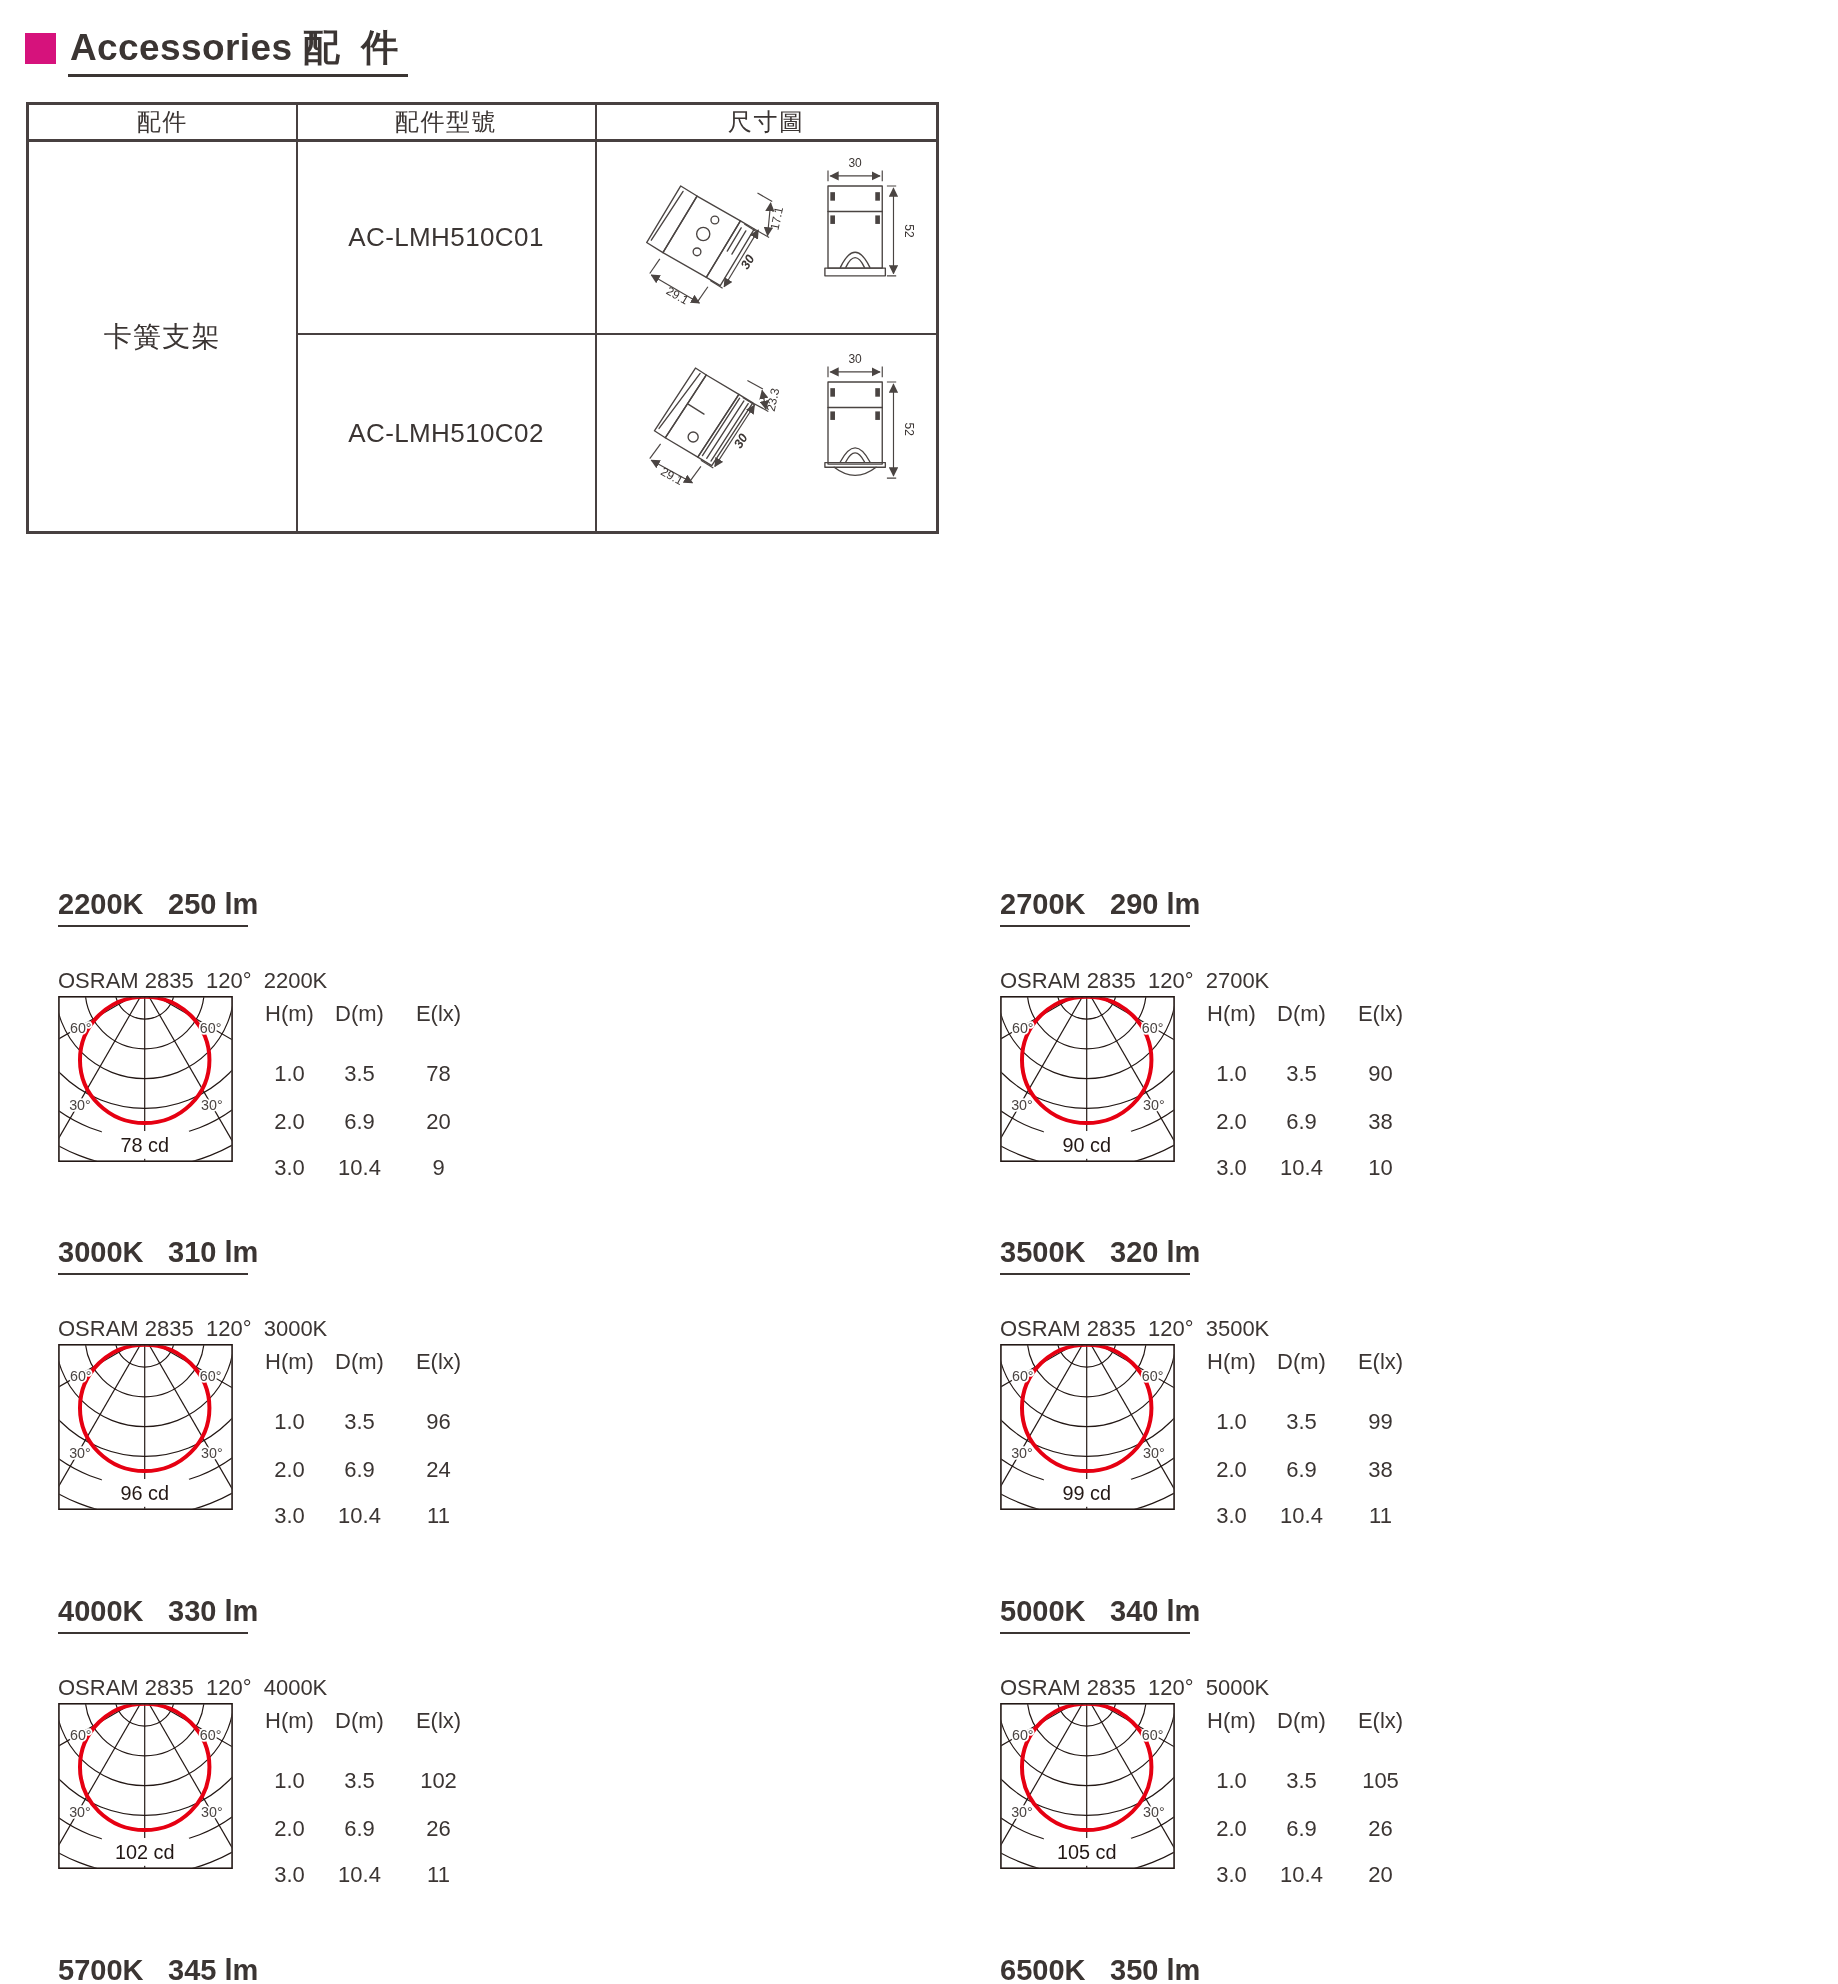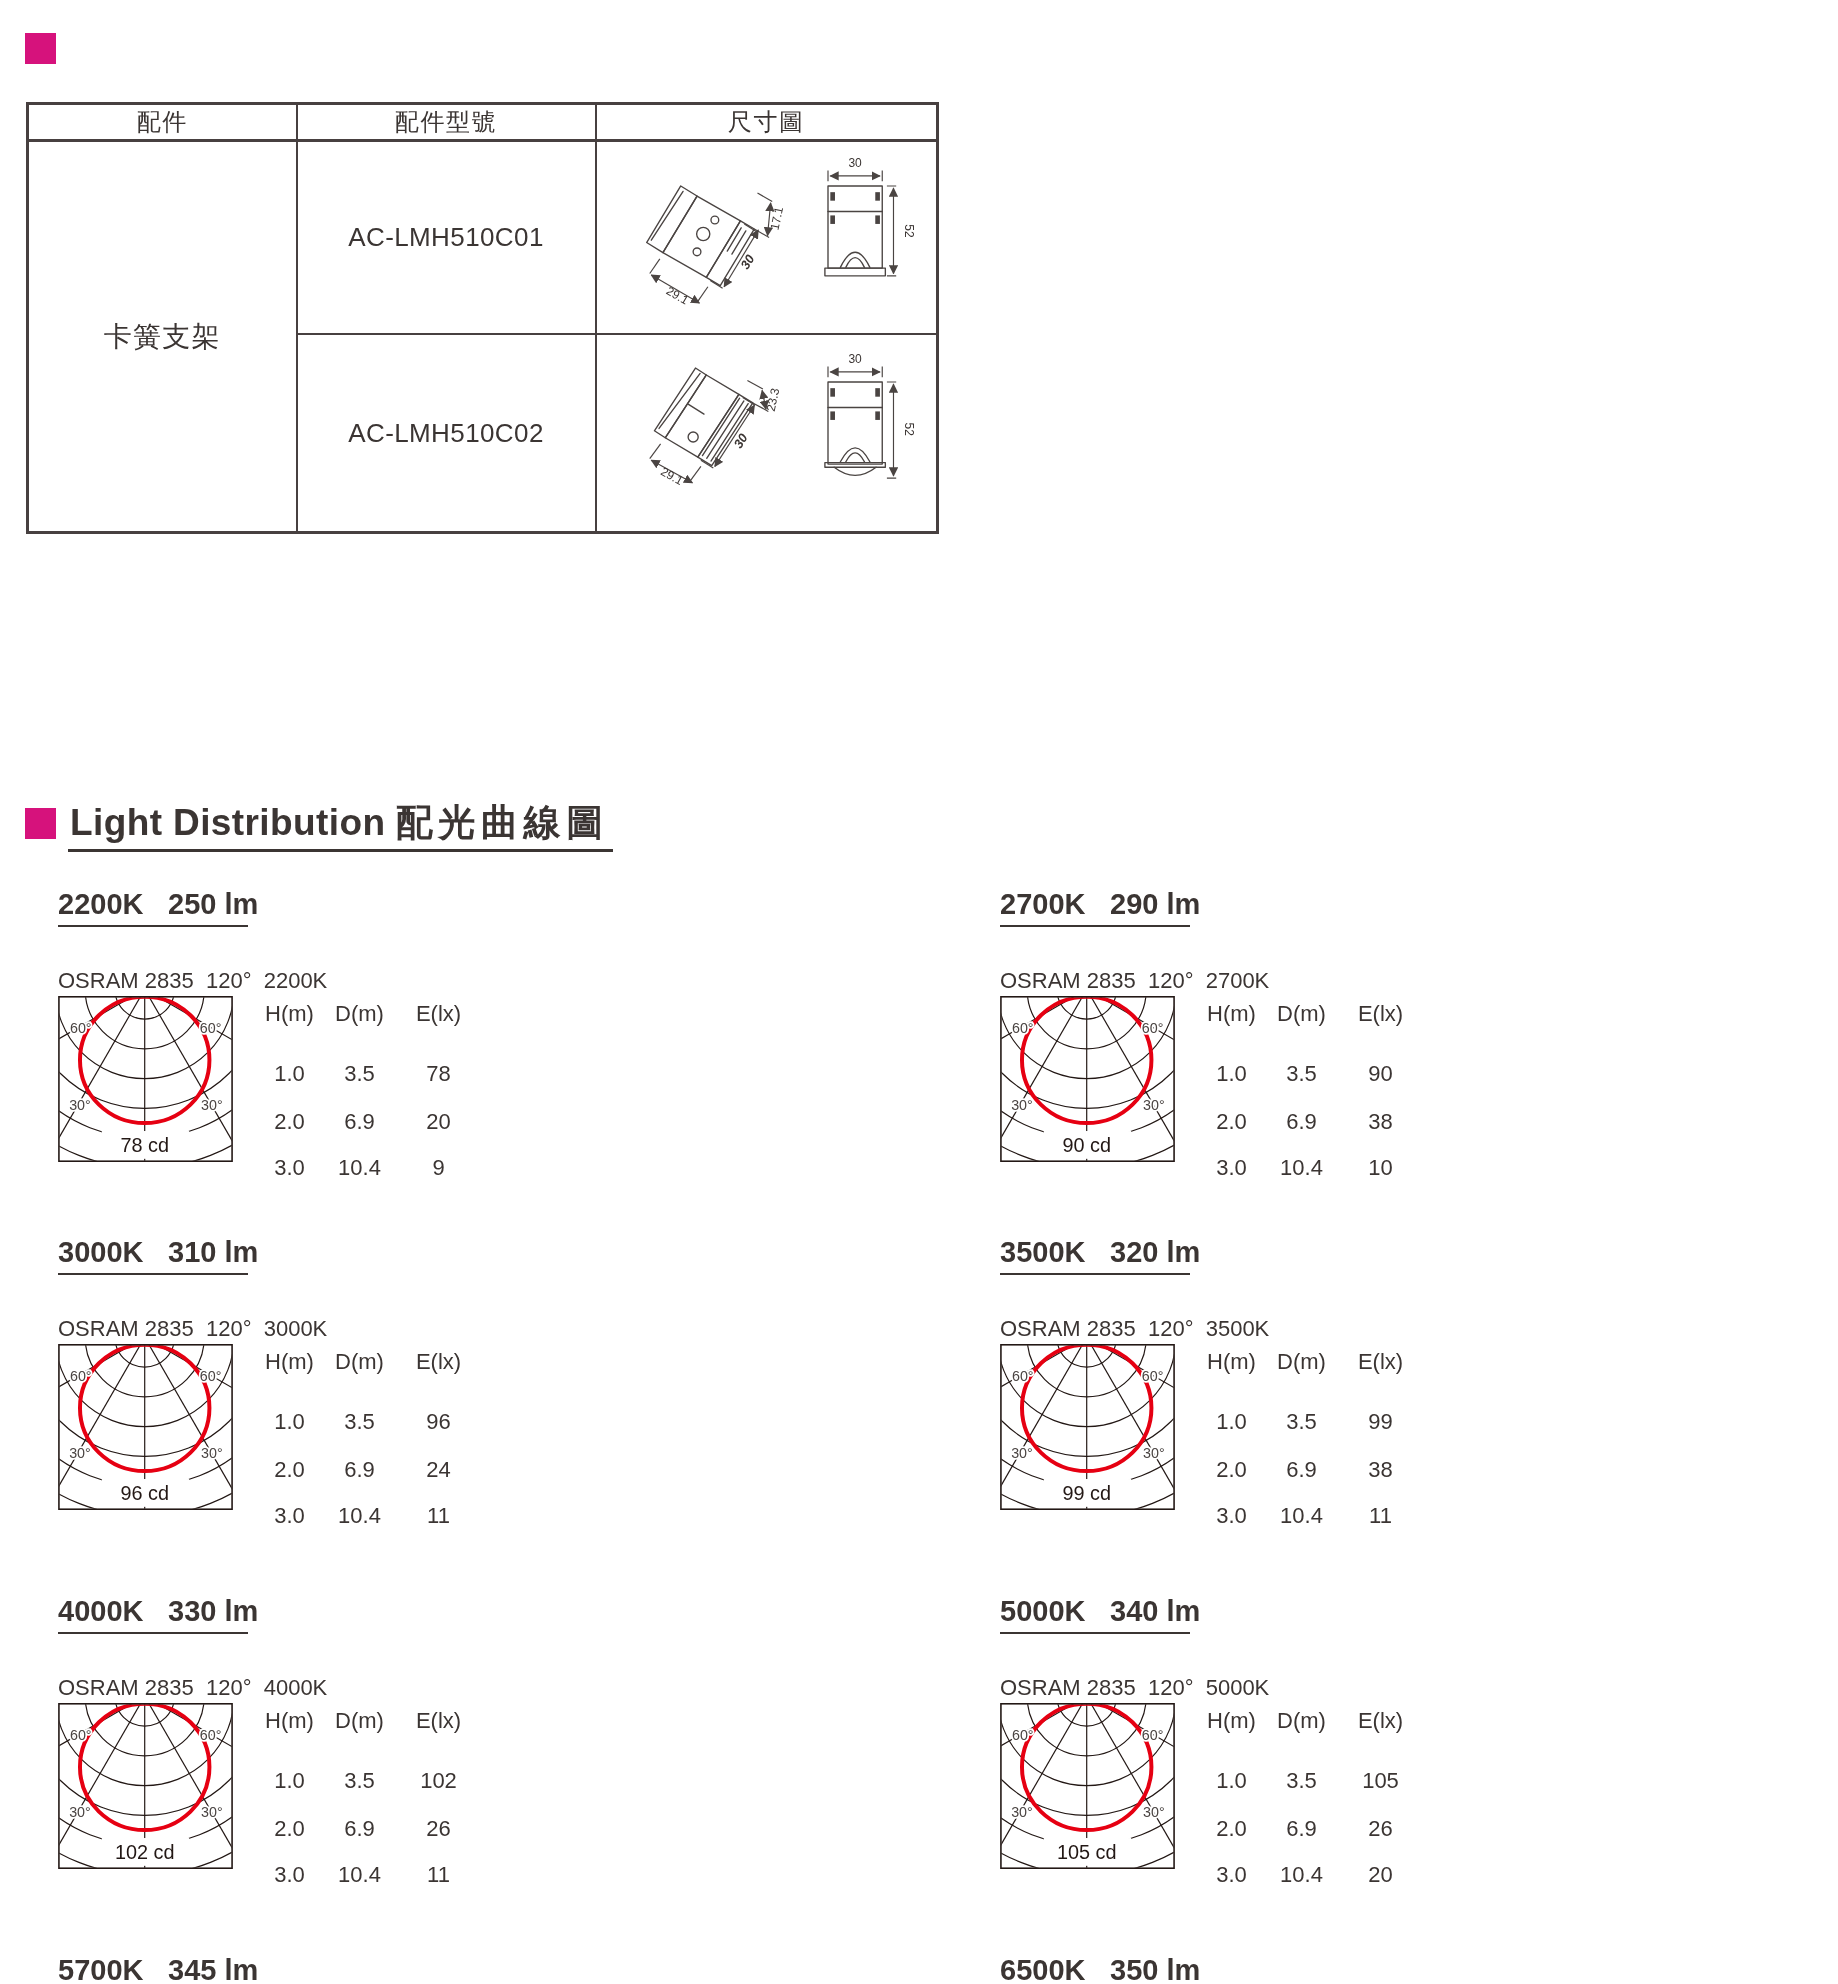--- a/index.html
+++ b/index.html
@@ -70,20 +70,21 @@
       <text class="deg" x="387" y="288" text-anchor="middle">30°</text>
       <rect x="2" y="2" width="436" height="414" fill="none" stroke="#231815" stroke-width="4"></rect>
     </g>
   </defs>
 </svg>
 
 <div class="page">
 
   <div class="sec" style="top:29px;">
     <span class="sq"></span>
+    <h2><span>Accessories</span><span class="zh">配 件</span></h2>
   </div>
 
   <table class="acc">
     <colgroup>
         <col style="width:269px">
         <col style="width:299px">
         <col style="width:342px">
       </colgroup>
     <tbody>
         <tr>
@@ -197,24 +198,20 @@
             <path class="dl" d="M712,92 L736,92 M712,340 L736,340"></path>
             <path class="dl" marker-start="url(#m2)" marker-end="url(#m2)" d="M729,98 L729,334"></path>
             <text class="dt" transform="rotate(90 758 214)" x="758" y="214">52</text>
           </g>
         </svg>
       </td>
     </tr>
   </tbody>
     </table>
 
-  <div class="sec" style="top:804px;">
-    <span class="sq"></span>
-    <h2><span>Light Distribution</span><span class="zh">配光曲線圖</span></h2>
-  </div>
 
   <div id="charts-root">
   <div class="chart" style="left: 58px; top: 890px;">
     <div class="ctitle">
       <span>2200K</span><span class="flux">250 lm</span>
     </div>
     <div class="csub">OSRAM 2835  120°  2200K</div>
     <svg class="polar" viewBox="0 0 440 418">
       <use href="#polargrid" xlink:href="#polargrid"></use>
       <rect x="110" y="340" width="220" height="70" fill="#ffffff"></rect>

